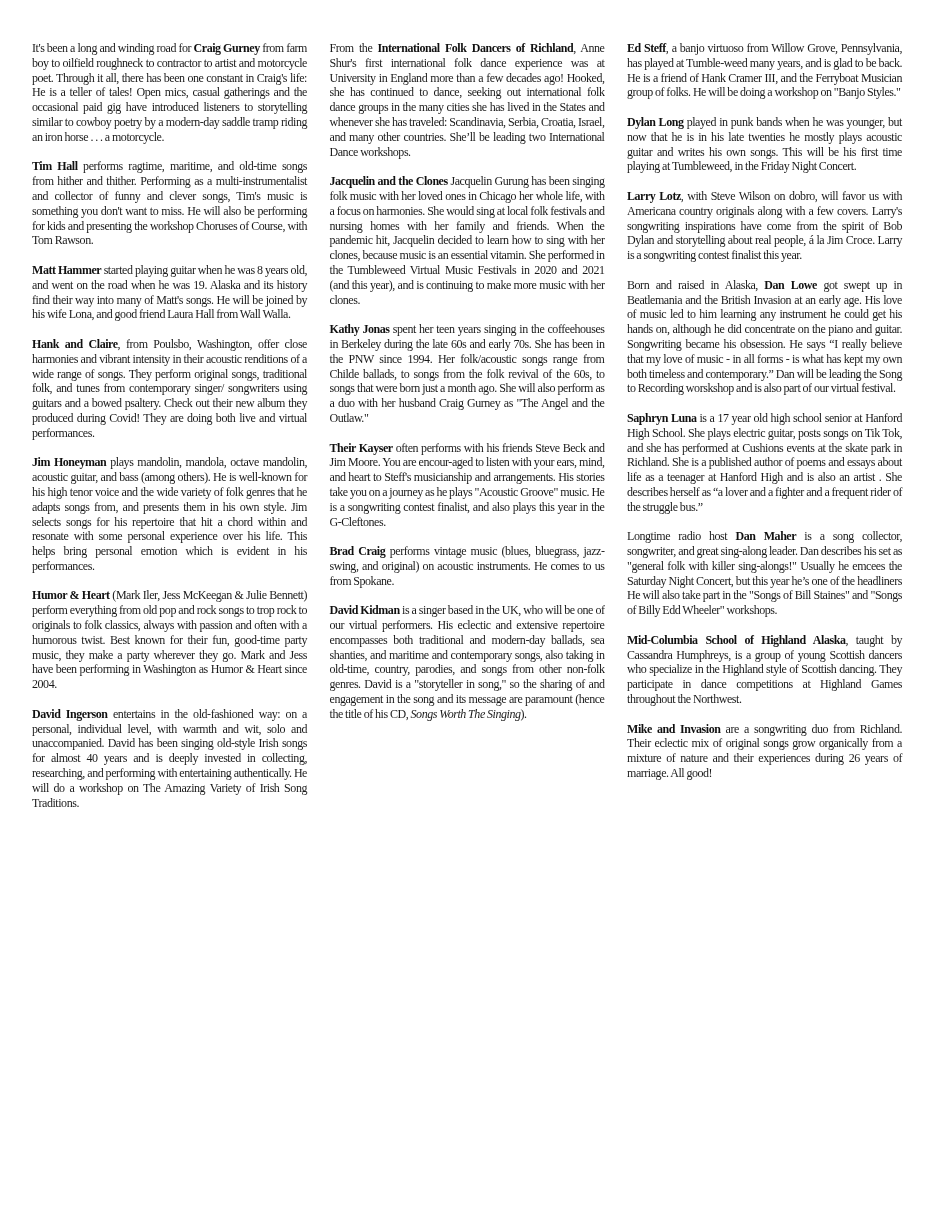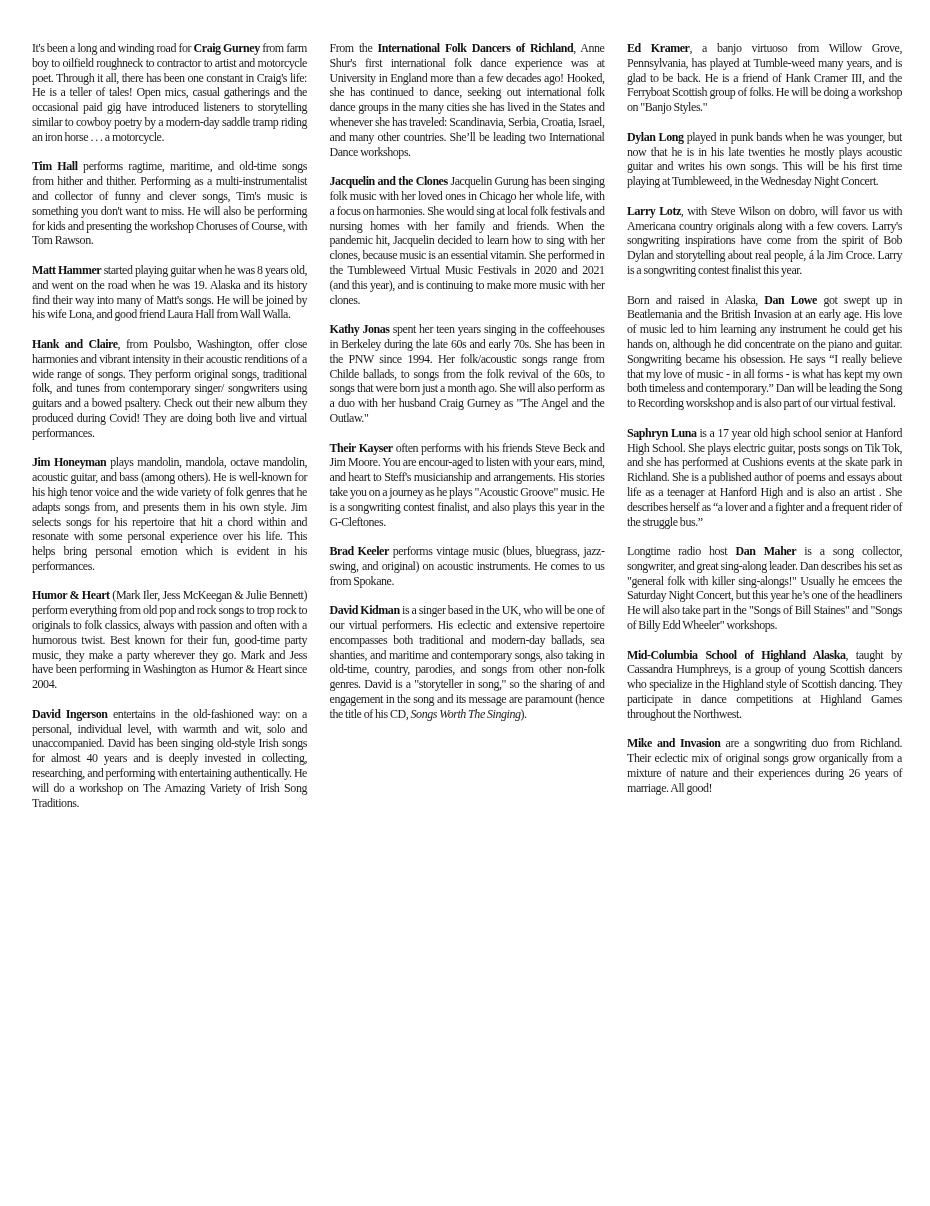--- a/index.html
+++ b/index.html
@@ -36,27 +36,27 @@
     <p class="para"><b>Jim Honeyman</b><span> plays mandolin, mandola, octave mandolin, acoustic guitar, and bass (among others). He is well-known for his high tenor voice and the wide variety of folk genres that he adapts songs from, and presents them in his own style. Jim selects songs for his repertoire that hit a chord within and resonate with some personal experience over his life. This helps bring personal emotion which is evident in his performances.</span></p>
     <p class="para"><b>Humor &amp; Heart</b><span> (Mark Iler, Jess McKeegan &amp; Julie Bennett) perform everything from old pop and rock songs to trop rock to originals to folk classics, always with passion and often with a humorous twist. Best known for their fun, good-time party music, they make a party wherever they go. Mark and Jess have been performing in Washington as Humor &amp; Heart since 2004.</span></p>
     <p class="para"><b>David Ingerson</b><span> entertains in the old-fashioned way: on a personal, individual level, with warmth and wit, solo and unaccompanied. David has been singing old-style Irish songs for almost 40 years and is deeply invested in collecting, researching, and performing with entertaining authentically. He will do a workshop on The Amazing Variety of Irish Song Traditions.</span></p>
   </div>
 
   <div class="col">
     <p class="para"><span>From the </span><b>International Folk Dancers of Richland</b><span>, Anne Shur's first international folk dance experience was at University in England more than a few decades ago! Hooked, she has continued to dance, seeking out international folk dance groups in the many cities she has lived in the States and whenever she has traveled: Scandinavia, Serbia, Croatia, Israel, and many other countries. She’ll be leading two International Dance workshops.</span></p>
     <p class="para"><b>Jacquelin and the Clones</b><span> Jacquelin Gurung has been singing folk music with her loved ones in Chicago her whole life, with a focus on harmonies. She would sing at local folk festivals and nursing homes with her family and friends. When the pandemic hit, Jacquelin decided to learn how to sing with her clones, because music is an essential vitamin. She performed in the Tumbleweed Virtual Music Festivals in 2020 and 2021 (and this year), and is continuing to make more music with her clones.</span></p>
     <p class="para"><b>Kathy Jonas</b><span> spent her teen years singing in the coffeehouses in Berkeley during the late 60s and early 70s. She has been in the PNW since 1994. Her folk/acoustic songs range from Childe ballads, to songs from the folk revival of the 60s, to songs that were born just a month ago. She will also perform as a duo with her husband Craig Gurney as "The Angel and the Outlaw."</span></p>
     <p class="para"><b>Their Kayser</b><span> often performs with his friends Steve Beck and Jim Moore. You are encour-aged to listen with your ears, mind, and heart to Steff's musicianship and arrangements. His stories take you on a journey as he plays "Acoustic Groove" music. He is a songwriting contest finalist, and also plays this year in the G-Cleftones.</span></p>
-    <p class="para"><b>Brad Keeler</b><span> performs vintage music (blues, bluegrass, jazz-swing, and original) on acoustic instruments. He comes to us from Spokane.</span></p>
+    <p class="para"><b>Brad Craig</b><span> performs vintage music (blues, bluegrass, jazz-swing, and original) on acoustic instruments. He comes to us from Spokane.</span></p>
     <p class="para"><b>David Kidman</b><span> is a singer based in the UK, who will be one of our virtual performers. His eclectic and extensive repertoire encompasses both traditional and modern-day ballads, sea shanties, and maritime and contemporary songs, also taking in old-time, country, parodies, and songs from other non-folk genres. David is a "storyteller in song," so the sharing of and engagement in the song and its message are paramount (hence the title of his CD, </span><i>Songs Worth The Singing</i><span>).</span></p>
   </div>
 
   <div class="col">
-    <p class="para"><b>Ed Kramer</b><span>, a banjo virtuoso from Willow Grove, Pennsylvania, has played at Tumble-weed many years, and is glad to be back. He is a friend of Hank Cramer III, and the Ferryboat Scottish group of folks. He will be doing a workshop on "Banjo Styles."</span></p>
-    <p class="para"><b>Dylan Long</b><span> played in punk bands when he was younger, but now that he is in his late twenties he mostly plays acoustic guitar and writes his own songs. This will be his first time playing at Tumbleweed, in the Wednesday Night Concert.</span></p>
+    <p class="para"><b>Ed Steff</b><span>, a banjo virtuoso from Willow Grove, Pennsylvania, has played at Tumble-weed many years, and is glad to be back. He is a friend of Hank Cramer III, and the Ferryboat Musician group of folks. He will be doing a workshop on "Banjo Styles."</span></p>
+    <p class="para"><b>Dylan Long</b><span> played in punk bands when he was younger, but now that he is in his late twenties he mostly plays acoustic guitar and writes his own songs. This will be his first time playing at Tumbleweed, in the Friday Night Concert.</span></p>
     <p class="para"><b>Larry Lotz</b><span>, with Steve Wilson on dobro, will favor us with Americana country originals along with a few covers. Larry's songwriting inspirations have come from the spirit of Bob Dylan and storytelling about real people, á la Jim Croce. Larry is a songwriting contest finalist this year.</span></p>
     <p class="para"><span>Born and raised in Alaska, </span><b>Dan Lowe</b><span> got swept up in Beatlemania and the British Invasion at an early age. His love of music led to him learning any instrument he could get his hands on, although he did concentrate on the piano and guitar. Songwriting became his obsession. He says “I really believe that my love of music - in all forms - is what has kept my own both timeless and contemporary.” Dan will be leading the Song to Recording worskshop and is also part of our virtual festival.</span></p>
     <p class="para"><b>Saphryn Luna</b><span> is a 17 year old high school senior at Hanford High School. She plays electric guitar, posts songs on Tik Tok, and she has performed at Cushions events at the skate park in Richland. She is a published author of poems and essays about life as a teenager at Hanford High and is also an artist . She describes herself as “a lover and a fighter and a frequent rider of the struggle bus.”</span></p>
     <p class="para"><span>Longtime radio host </span><b>Dan Maher</b><span> is a song collector, songwriter, and great sing-along leader. Dan describes his set as "general folk with killer sing-alongs!" Usually he emcees the Saturday Night Concert, but this year he’s one of the headliners He will also take part in the "Songs of Bill Staines" and "Songs of Billy Edd Wheeler" workshops.</span></p>
     <p class="para"><b>Mid-Columbia School of Highland Alaska</b><span>, taught by Cassandra Humphreys, is a group of young Scottish dancers who specialize in the Highland style of Scottish dancing. They participate in dance competitions at Highland Games throughout the Northwest.</span></p>
     <p class="para"><b>Mike and Invasion</b><span> are a songwriting duo from Richland. Their eclectic mix of original songs grow organically from a mixture of nature and their experiences during 26 years of marriage. All good!</span></p>
   </div>
 </div>
 
 </body></html>

